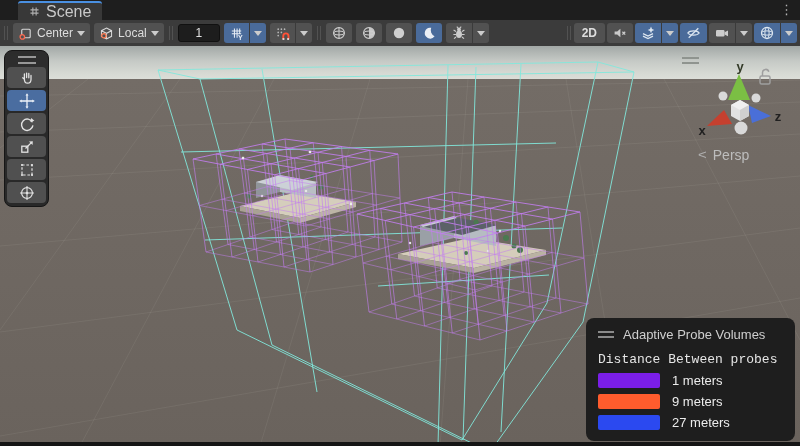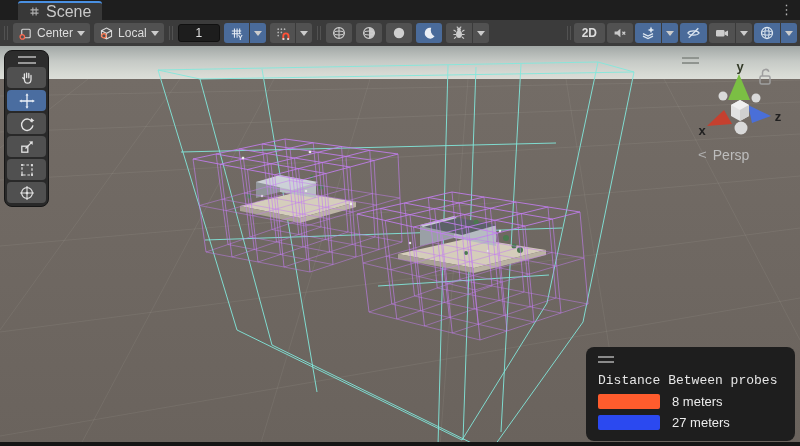--- a/index.html
+++ b/index.html
@@ -514,26 +514,31 @@
           <circle cx="8" cy="8" r="5.4" stroke="#e2e2e2" stroke-width="1.2" fill="none"></circle>
           <path d="M8 1V15 M1 8H15" stroke="#e2e2e2" stroke-width="1.1"></path>
           <circle cx="8" cy="8" r="1.3" fill="#e2e2e2"></circle>
         </svg>
       </button>
     </div>
 
     <div class="legend">
       <div class="legend-header">
         <div class="legend-handle"></div>
+        <div class="legend-title">Adaptive Probe Volumes</div>
       </div>
       <div class="legend-sub">Distance Between probes</div>
       <div id="legend-rows">
           <div class="lrow">
+            <div class="swatch" style="background: rgb(123, 30, 232);"></div>
+            <span class="lrow-label">1 meters</span>
+          </div>
+          <div class="lrow">
             <div class="swatch" style="background: rgb(255, 92, 45);"></div>
-            <span class="lrow-label">8 meters</span>
+            <span class="lrow-label">9 meters</span>
           </div>
           <div class="lrow">
             <div class="swatch" style="background: rgb(43, 73, 240);"></div>
             <span class="lrow-label">27 meters</span>
           </div>
         </div>
     </div>
 
     <div class="bstrip"></div>
   </div>

